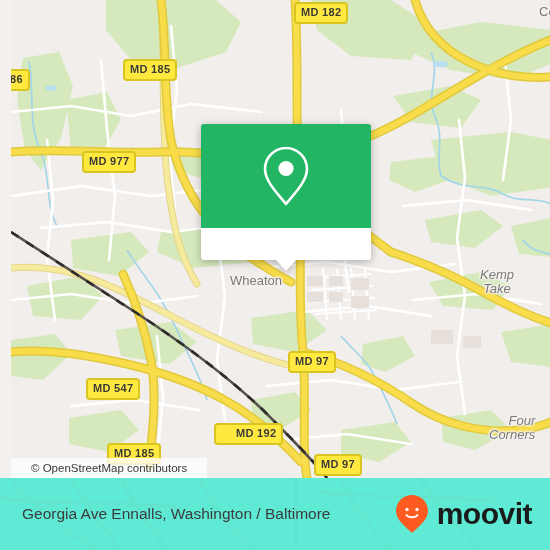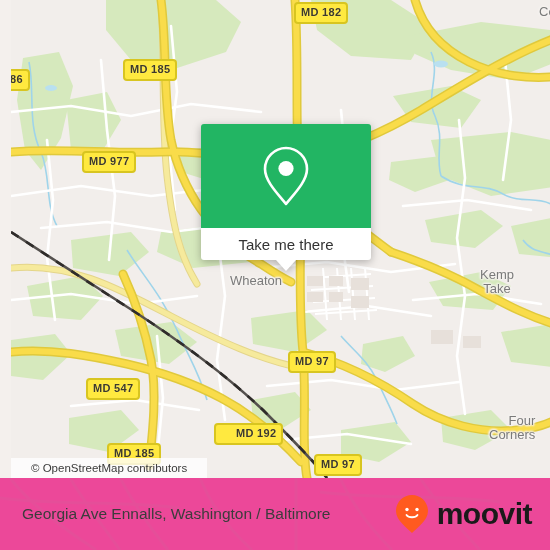--- a/index.html
+++ b/index.html
@@ -40,21 +40,21 @@
     color:#7a7a7a;
     font-size:13px;
     font-family:"Liberation Sans", sans-serif;
     white-space:nowrap;
     text-shadow:
       1px 0 2px #f6f3f0, -1px 0 2px #f6f3f0,
       0 1px 2px #f6f3f0, 0 -1px 2px #f6f3f0,
       1px 1px 2px #f6f3f0, -1px -1px 2px #f6f3f0;
     line-height:1.05;
   }
-  .place.two { text-align:center; }
+  .place.two { text-align:center;font-style:italic; }
 
   
   #attribution {
     position:absolute;
     left:0; bottom:0;
     height:20px;
     padding:0 20px;
     display:flex; align-items:center;
     background:rgba(255,255,255,0.78);
     color:#3a3a3a;
@@ -91,21 +91,21 @@
     width:0; height:0;
     border-left:10px solid transparent;
     border-right:10px solid transparent;
     border-top:11px solid #ffffff;
   }
 
   
   #footer {
     position:absolute;
     left:0; top:478px; width:550px; height:72px;
-    background:#ec4899;
+    background:#5eead4;
     overflow:hidden;
   }
   #footer-watermark {
     position:absolute; left:0; top:0; width:550px; height:72px;
     opacity:.07;
   }
   #footer-inner {
     position:relative;
     height:100%;
     display:flex; align-items:center;
@@ -296,21 +296,20 @@
     </div>
 
   <div id="popup">
     <div id="popup-green">
       <svg width="52" height="64" viewBox="0 0 52 64">
         <path d="M26 4 C14.4 4 5 13.4 5 25 C5 38 20 52 26 60 C32 52 47 38 47 25 C47 13.4 37.6 4 26 4 Z" fill="none" stroke="#ffffff" stroke-width="2.6" stroke-linejoin="round"></path>
         <circle cx="26" cy="24.5" r="7.6" fill="#ffffff"></circle>
       </svg>
     </div>
     <div id="popup-white">
-      <span>Take me there</span>
       <span id="popup-tail"></span>
     </div>
   </div>
 
   <div id="attribution">
     <span>© OpenStreetMap contributors</span>
   </div>
 </div>
 
 <div id="footer">

